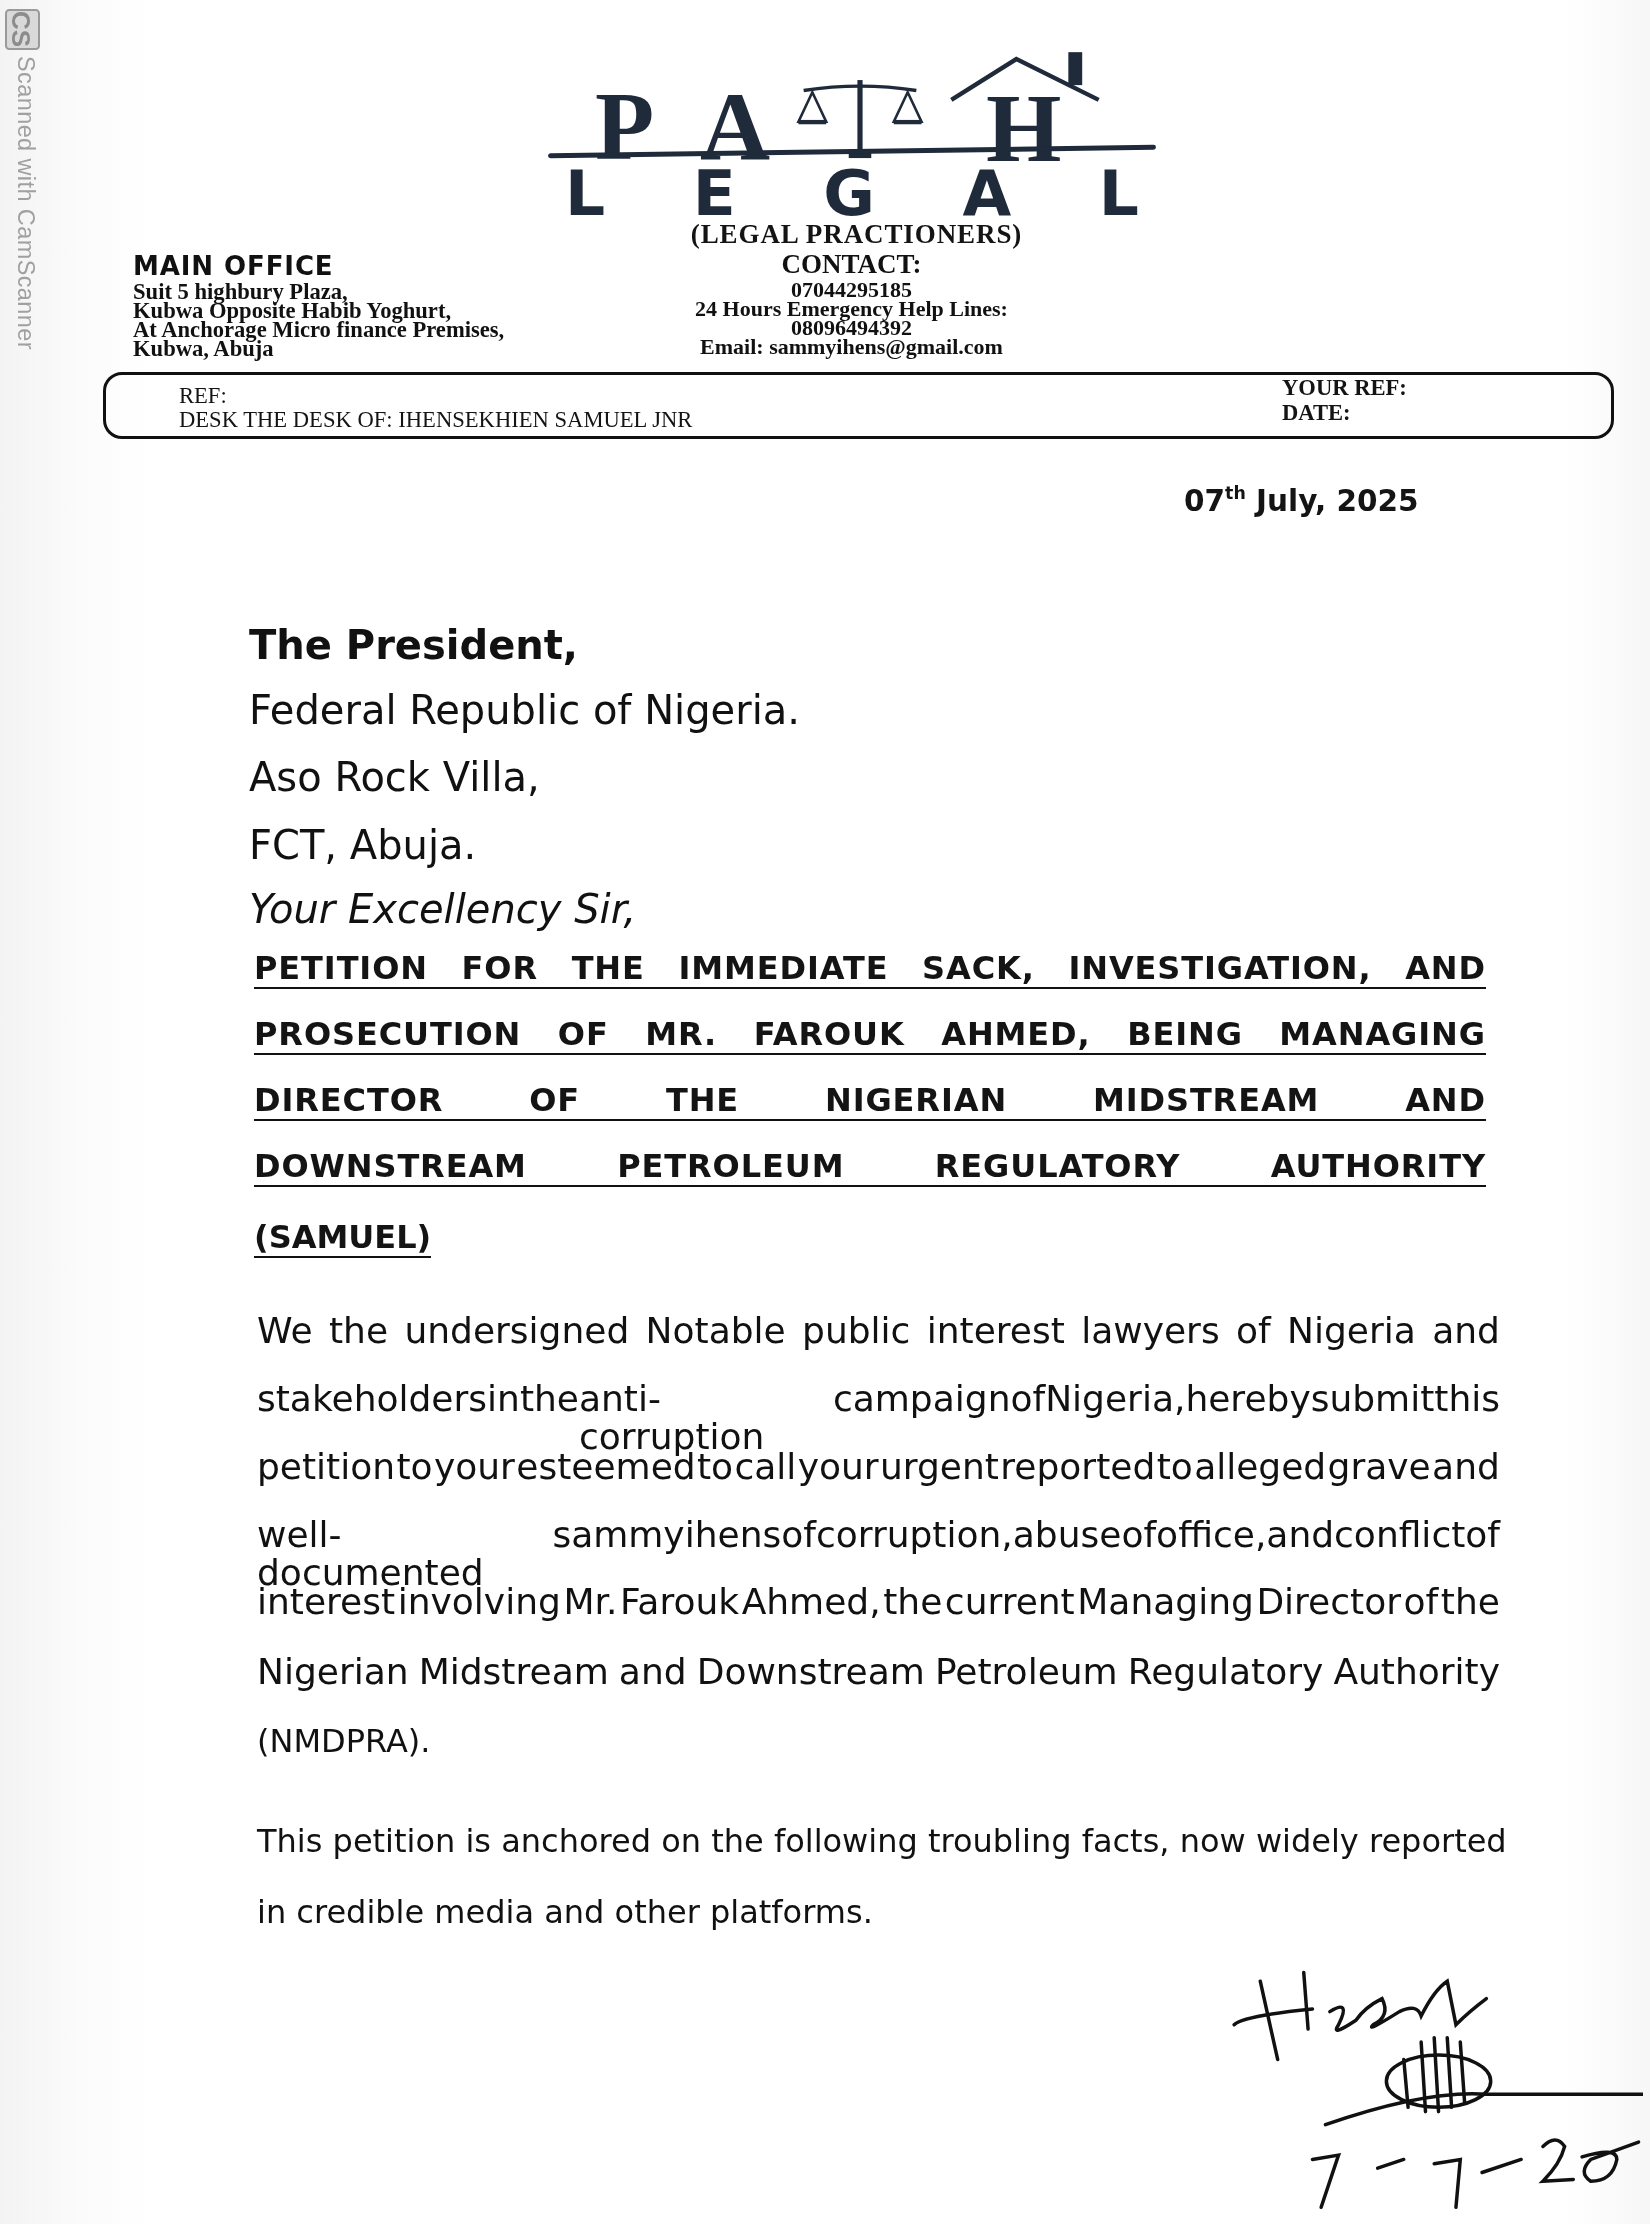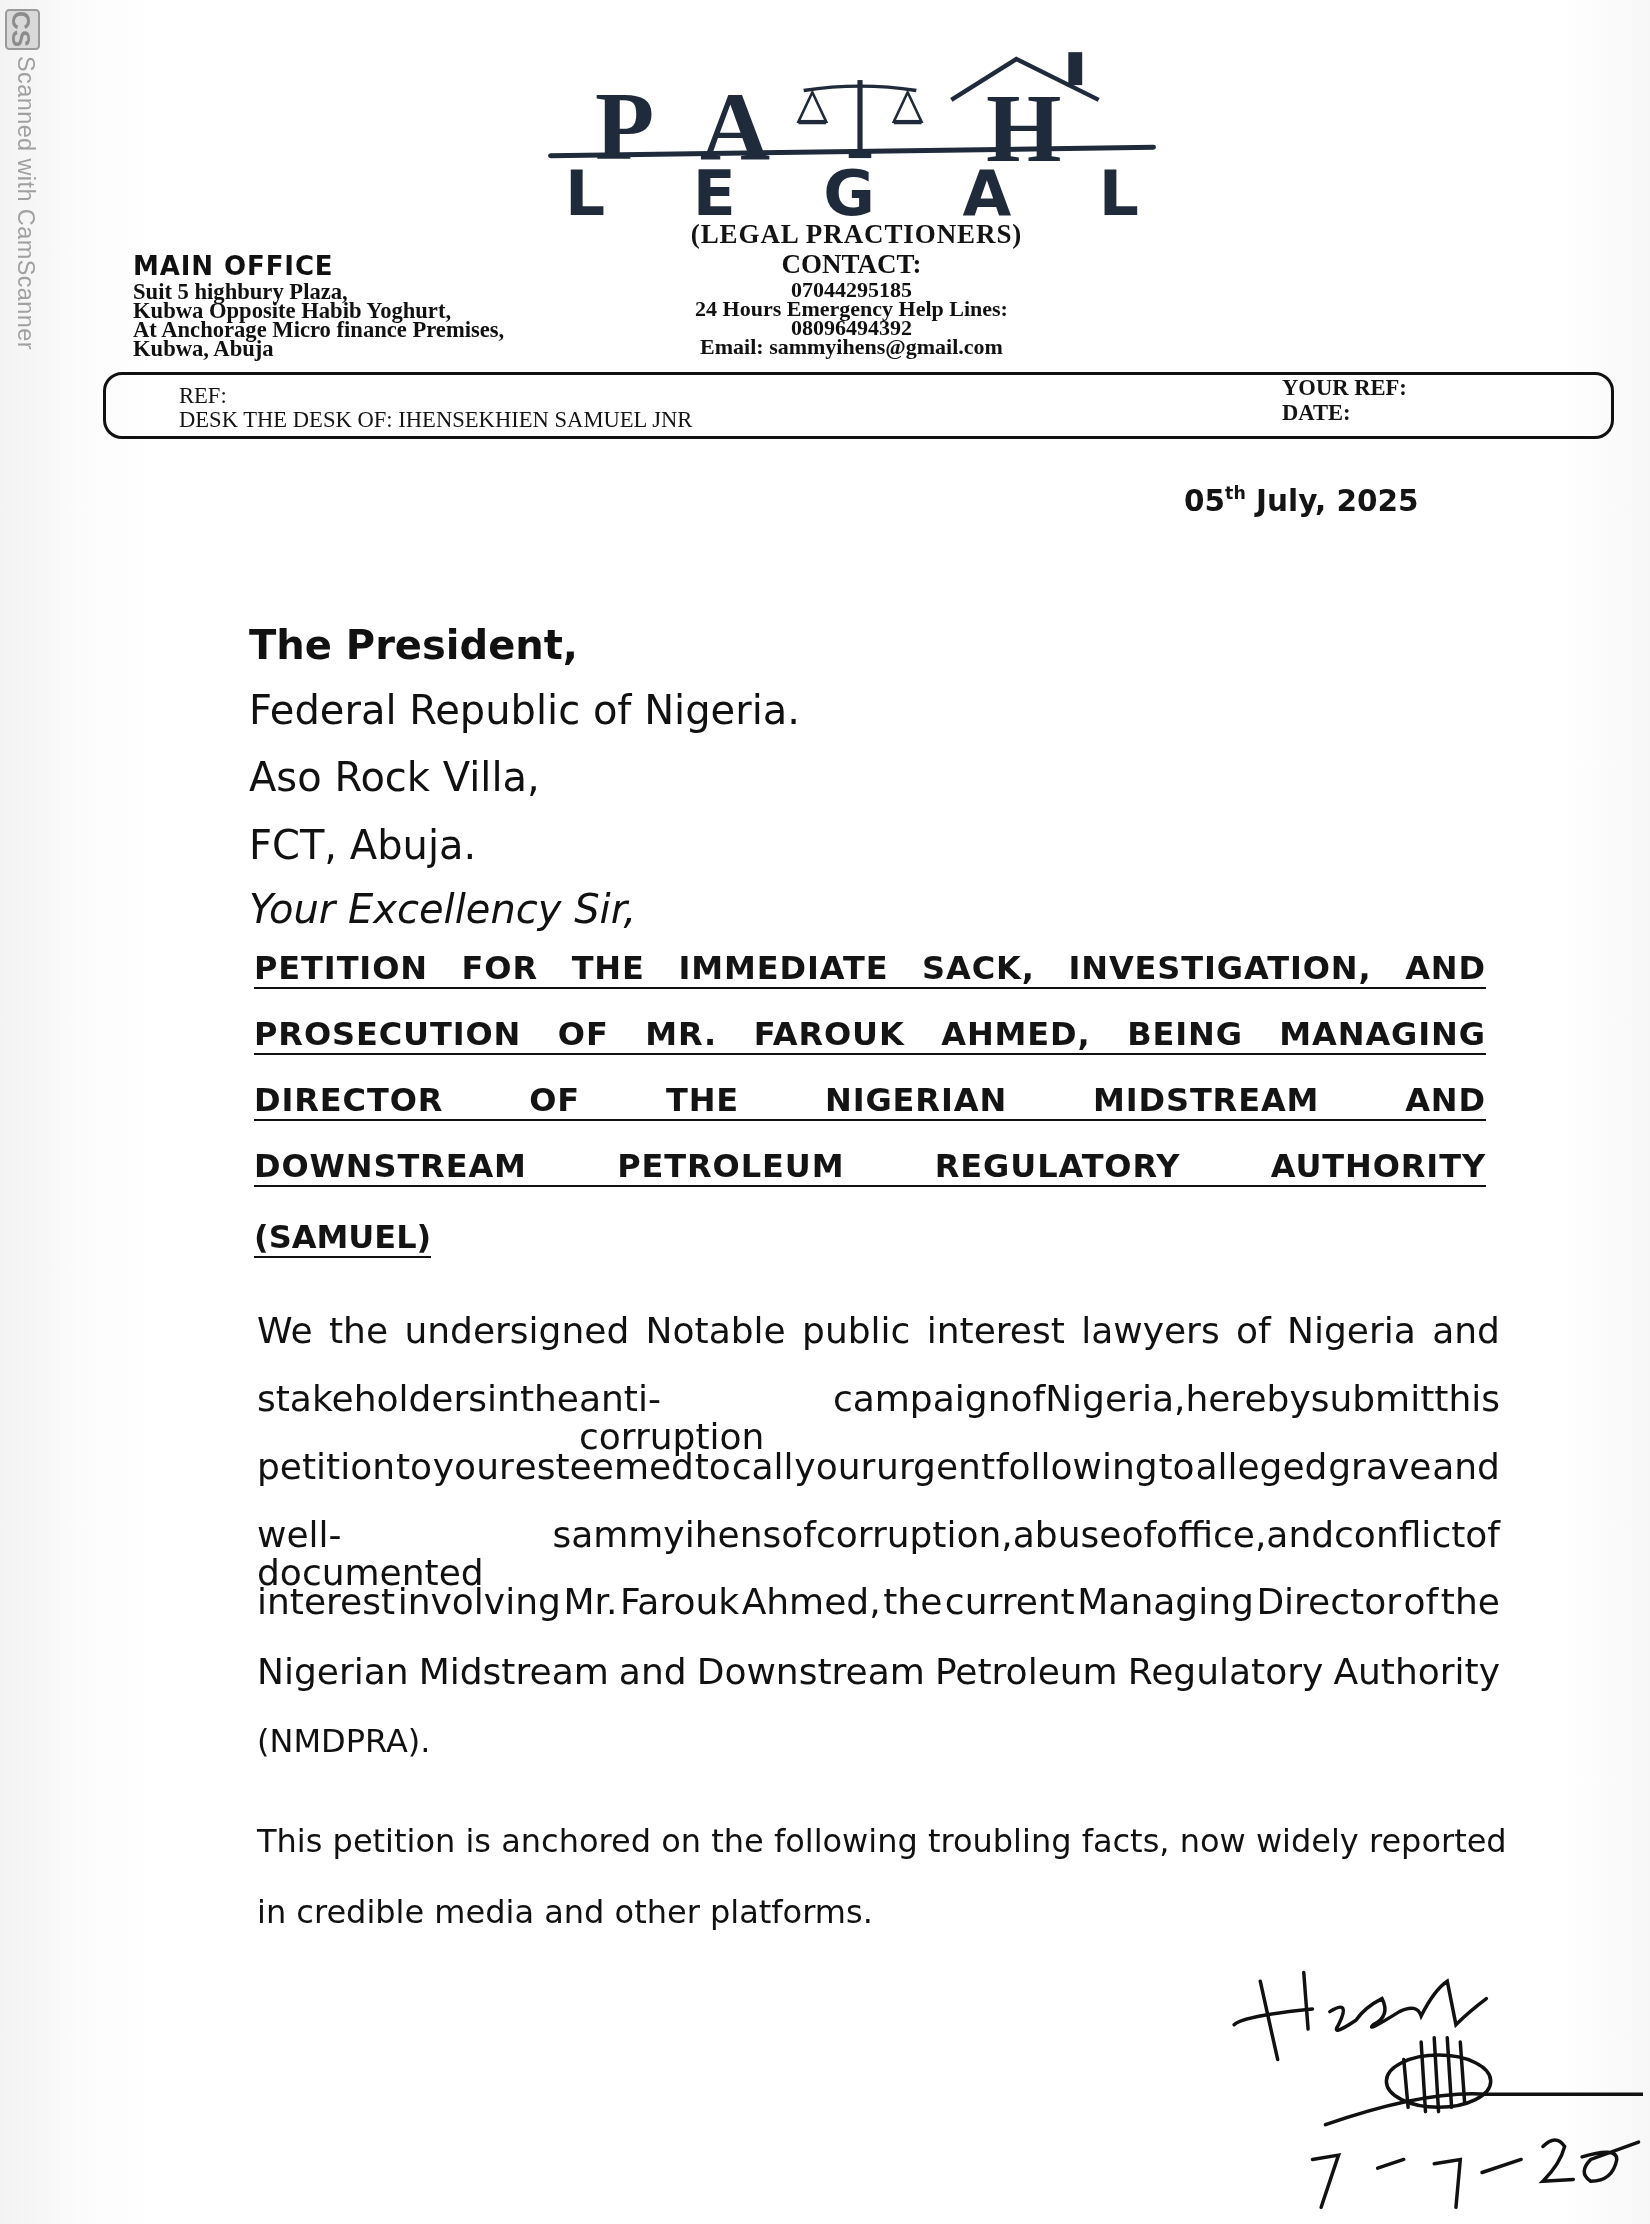--- a/index.html
+++ b/index.html
@@ -113,21 +113,21 @@
   <div class="refbox"></div>
   <div class="ref-l">
     <div>REF:</div>
     <div>DESK THE DESK OF: IHENSEKHIEN SAMUEL JNR</div>
   </div>
   <div class="ref-r">
     <div>YOUR REF:</div>
     <div>DATE:</div>
   </div>
 
-  <div class="date"><span>05</span><sup>th</sup><span> July, 2025</span></div>
+  <div class="date"><span>07</span><sup>th</sup><span> July, 2025</span></div>
 
   <div class="addr b" style="top:622px">The President,</div>
   <div class="addr" style="top:687px">Federal Republic of Nigeria.</div>
   <div class="addr" style="top:754px">Aso Rock Villa,</div>
   <div class="addr" style="top:822px">FCT,  Abuja.</div>
   <div class="addr i" style="top:886px">Your Excellency Sir,</div>
 
   <div class="title-line" style="top:949px">
     <span>PETITION</span>
       <span>FOR</span>
@@ -188,21 +188,21 @@
   </div>
   <div class="para-line" style="top:1448px">
     <span>petition</span>
       <span>to</span>
       <span>your</span>
       <span>esteemed</span>
       <span>to</span>
       <span>call</span>
       <span>your</span>
       <span>urgent</span>
-      <span>following</span>
+      <span>reported</span>
       <span>to</span>
       <span>alleged</span>
       <span>grave</span>
       <span>and</span>
   </div>
   <div class="para-line" style="top:1516px">
     <span>well-documented</span>
       <span>sammyihens</span>
       <span>of</span>
       <span>corruption,</span>

